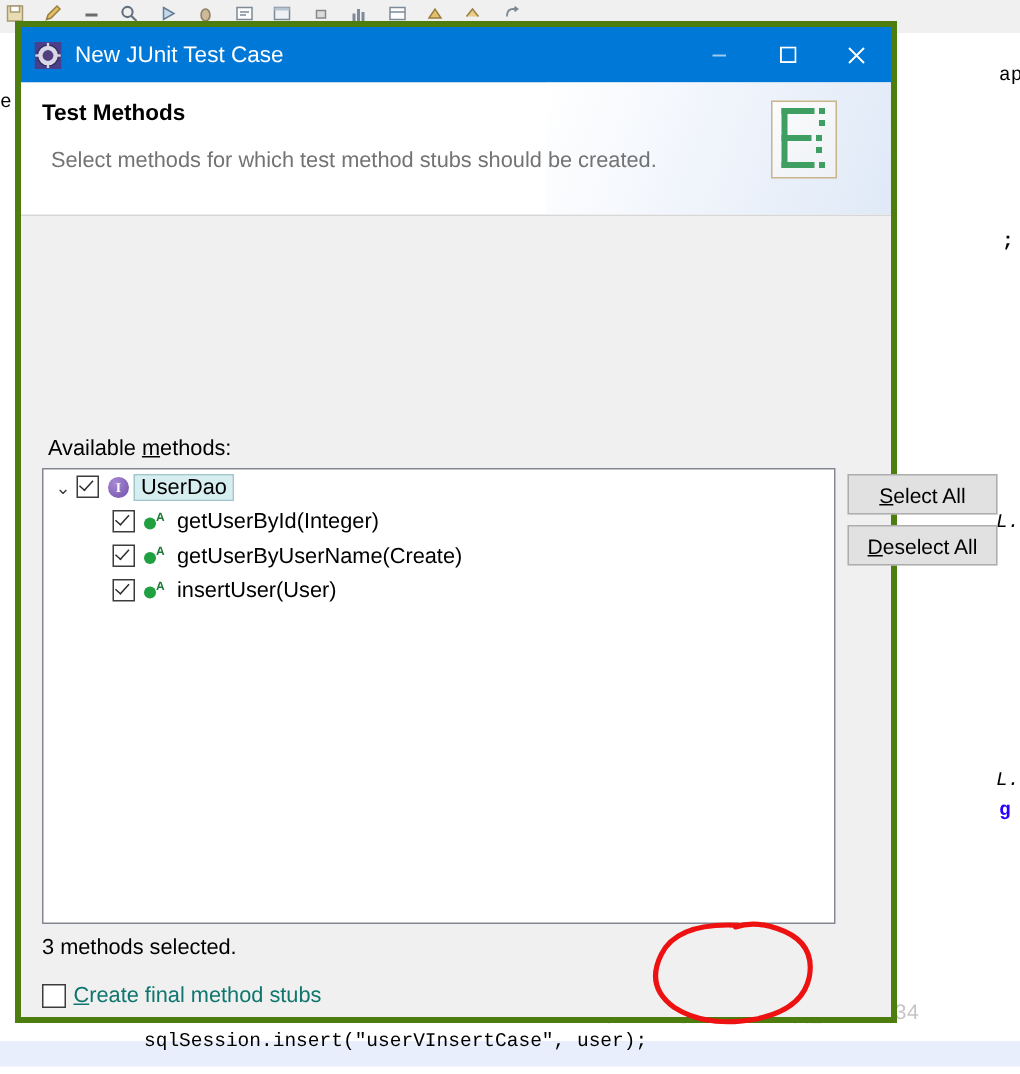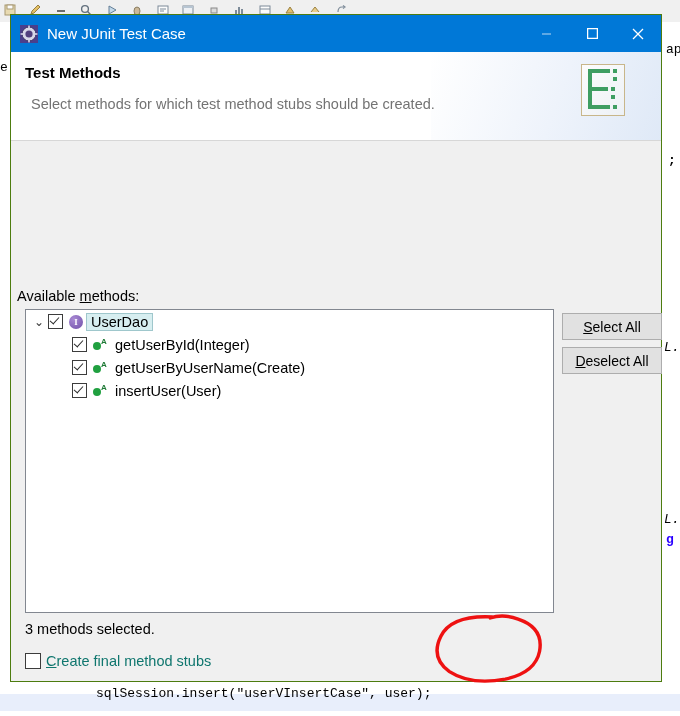--- a/index.html
+++ b/index.html
@@ -52,23 +52,23 @@
     font-size: 14px;
     color: rgba(150,150,150,.55);
     letter-spacing: .3px;
     white-space: nowrap;
   }
 
   
   #dialog {
     position: absolute;
     left: 10px; top: 14px;
-    width: 652px; height: 668px;
+    width: 588px; height: 668px;
     background: #f0f0f0;
-    border: 1px solid #4d7c0f;
+    border: 4px solid #4d7c0f;
     box-sizing: border-box;
     box-shadow: 0 0 0 0 rgba(0,0,0,0);
     display: flex; flex-direction: column;
   }
   .titlebar {
     height: 37px;
     background: #0078d7;
     display: flex; align-items: center;
     flex: 0 0 auto;
     position: relative;
@@ -119,21 +119,21 @@
     border: 1px solid #c8b68a;
     background: linear-gradient(135deg,#fcfcfc,#edf1f6);
   }
 
   .dialog-body {
     flex: 1 1 auto;
     position: relative;
     background: #f0f0f0;
   }
   .lbl-available {
-    position: absolute; left: 6px; top: 147px;
+    position: absolute; left: 18px; top: 147px;
     font-size: 14.5px; color: #000;
   }
   u.mn { text-decoration: underline; }
 
   .tree-box {
     position: absolute;
     left: 14px; top: 168px;
     width: 529px; height: 304px;
     background: #ffffff;
     border: 1px solid #828790;

